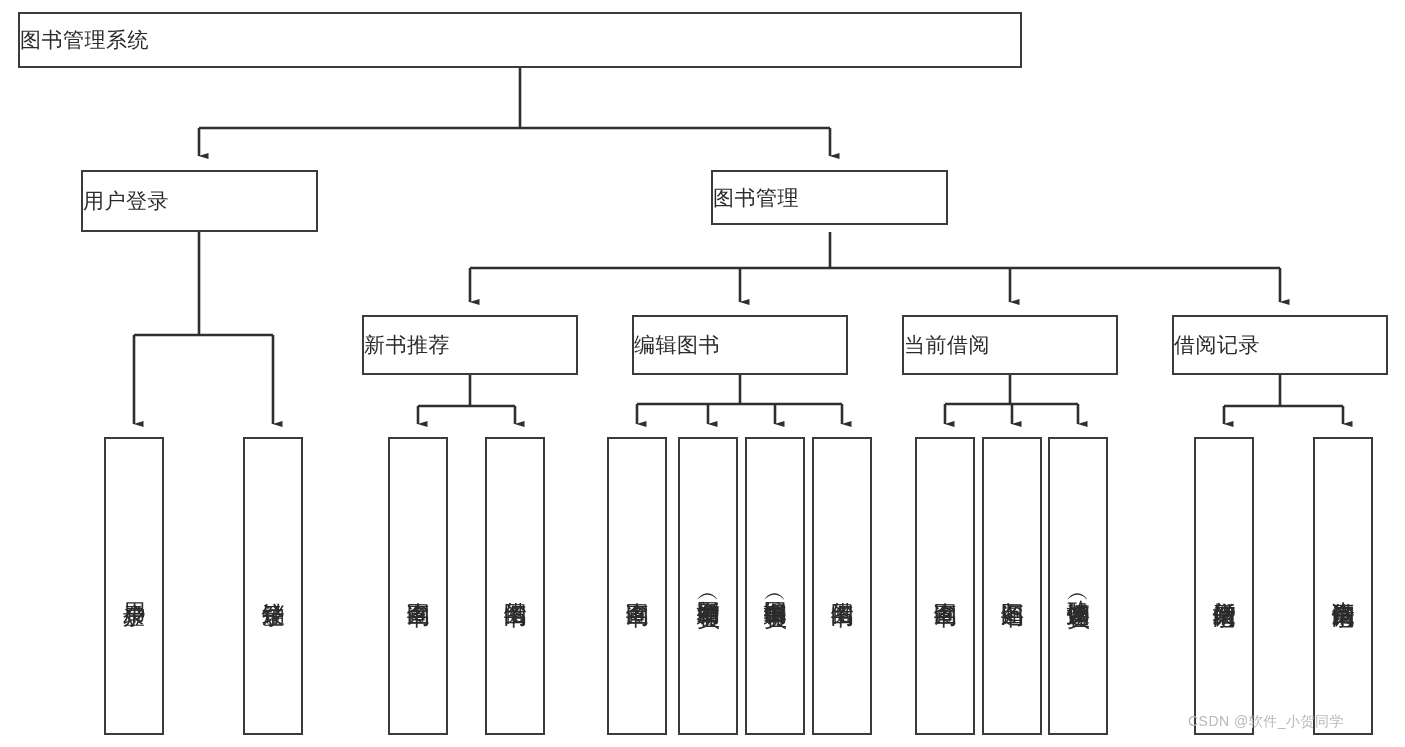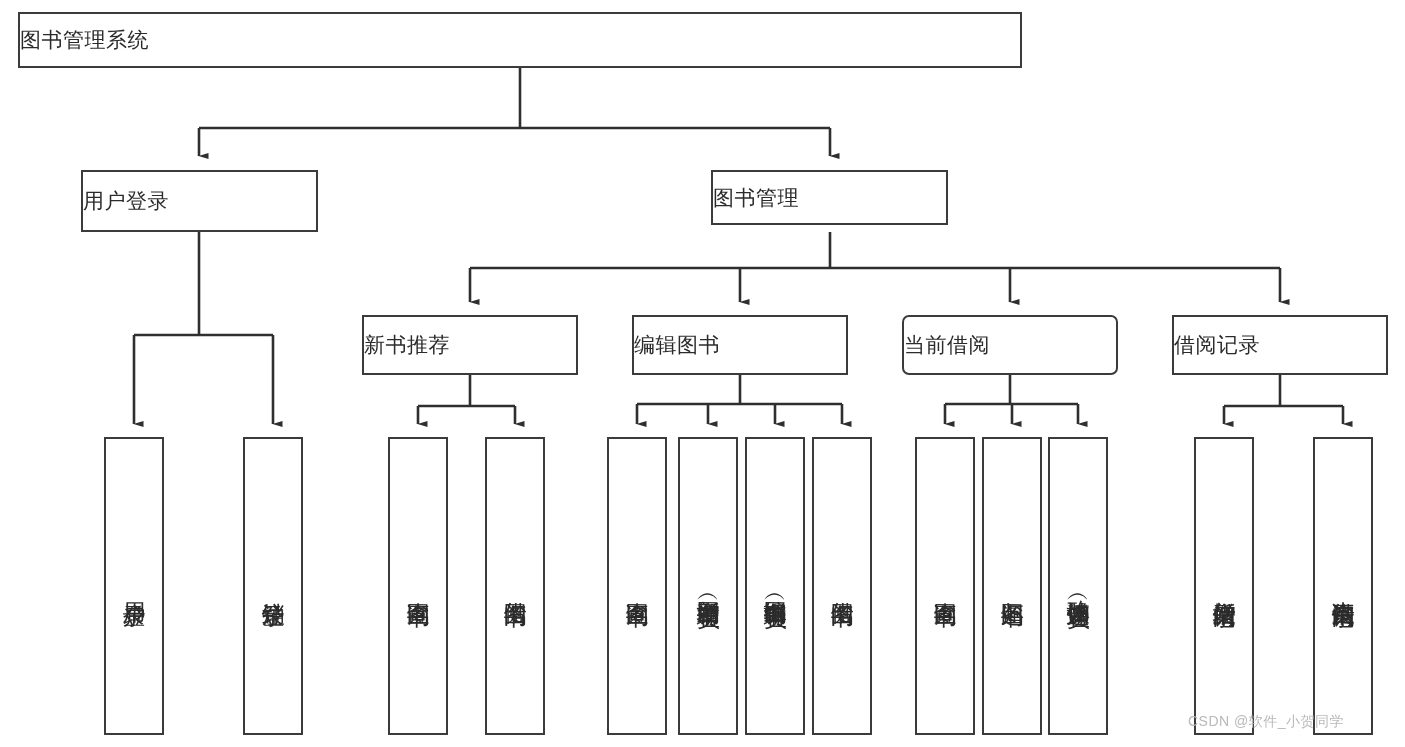--- a/index.html
+++ b/index.html
@@ -131,21 +131,21 @@
   <div class="node horiz" style="left:711px; top:170px; width:237px; height:55px;">
     <span class="label">图书管理</span>
   </div>
 
   <div class="node horiz" style="left:362px; top:315px; width:216px; height:60px;">
     <span class="label">新书推荐</span>
   </div>
   <div class="node horiz" style="left:632px; top:315px; width:216px; height:60px;">
     <span class="label">编辑图书</span>
   </div>
-  <div class="node horiz" style="left:902px; top:315px; width:216px; height:60px;border-radius:7px;">
+  <div class="node horiz" style="left:902px; top:315px; width:216px; height:60px;">
     <span class="label">当前借阅</span>
   </div>
   <div class="node horiz" style="left:1172px; top:315px; width:216px; height:60px;">
     <span class="label">借阅记录</span>
   </div>
 
   <div class="node vert" style="left:104px; top:437px; width:60px; height:298px;">
     <span class="label">用户登录</span>
   </div>
   <div class="node vert" style="left:243px; top:437px; width:60px; height:298px;">

